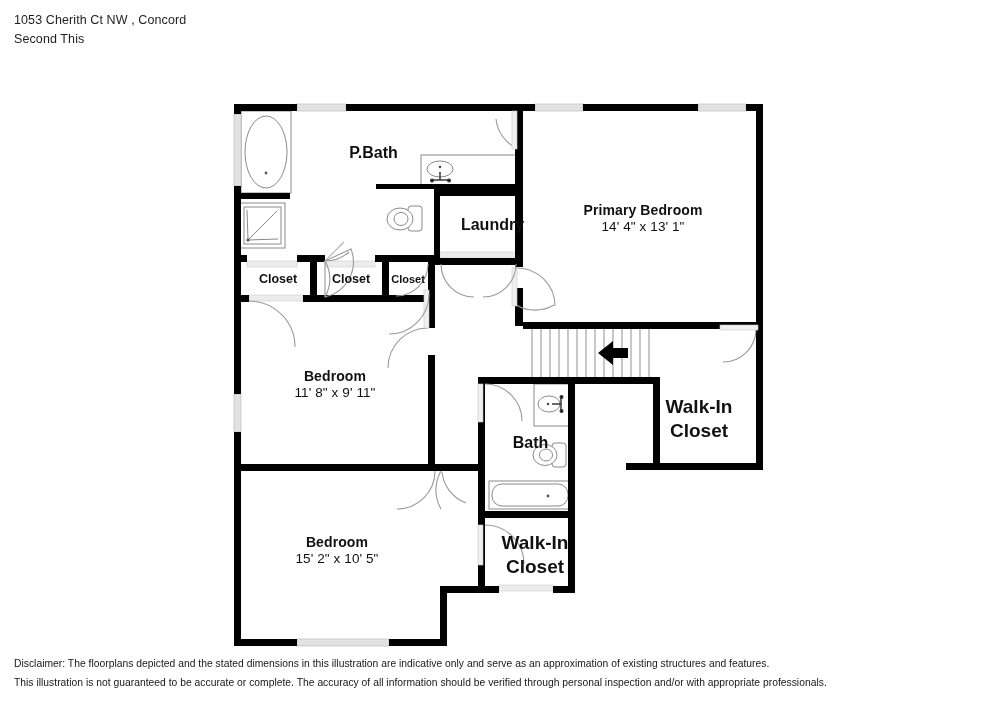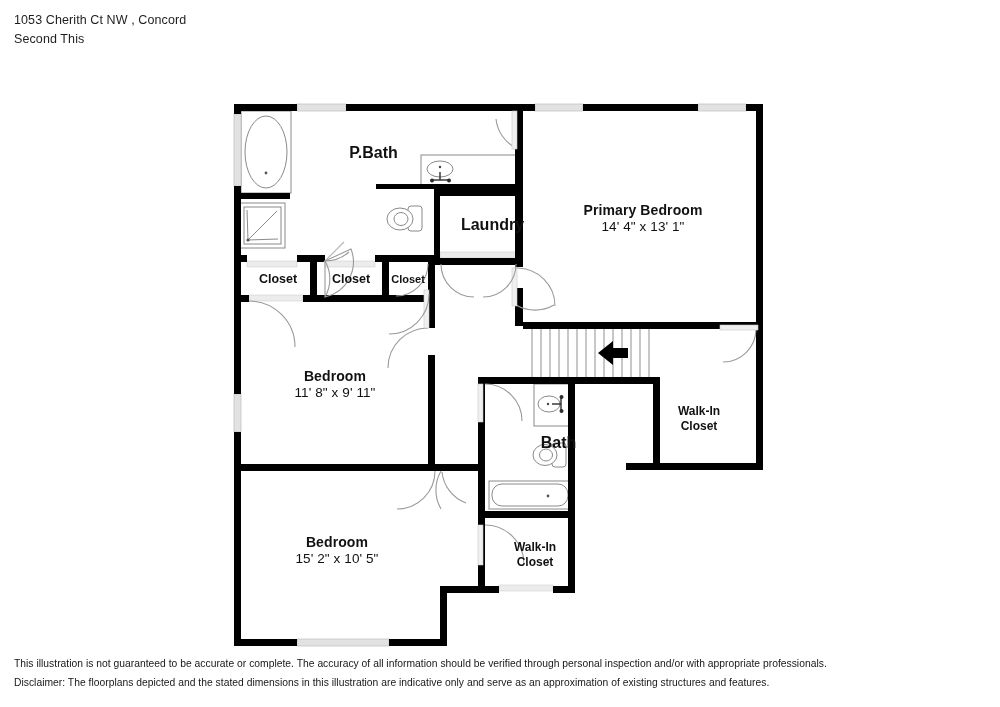--- a/index.html
+++ b/index.html
@@ -70,21 +70,21 @@
   }
   .lbl .dim {
     display: block;
     font-weight: normal;
   }
   .lbl.big .nm  { font-size: 14px; letter-spacing: .1px; }
   .lbl.big .dim { font-size: 13.5px; letter-spacing: .1px; margin-top: 1px;}
   .lbl.mid .nm  { font-size: 16px; padding-left: 27px; }
   .lbl.sm  .nm  { font-size: 12.5px; }
   .lbl.xs  .nm  { font-size: 11px; }
-  .lbl.two .nm  { font-size: 12px; line-height: 1.25; }
+  .lbl.two .nm  { font-size: 19px; line-height: 1.25; }
 </style>
 </head>
 <body>
 
 <div id="header">
   <div class="addr-line">1053 Cherith Ct NW , Concord</div>
   <div class="addr-line">Second This</div>
 </div>
 
 <div id="plan">
@@ -306,28 +306,28 @@
   <div class="lbl xs" style="left:408px;top:279px">
     <span class="nm">Closet</span>
   </div>
   <div class="lbl big" style="left:335px;top:384px">
     <span class="nm">Bedroom</span>
     <span class="dim">11' 8" x 9' 11"</span>
   </div>
   <div class="lbl two" style="left:699px;top:419px">
     <span class="nm">Walk-In<br>Closet</span>
   </div>
-  <div class="lbl mid" style="left:545px;top:443px">
+  <div class="lbl mid" style="left:517px;top:443px">
     <span class="nm">Bath</span>
   </div>
   <div class="lbl big" style="left:337px;top:550px">
     <span class="nm">Bedroom</span>
     <span class="dim">15' 2" x 10' 5"</span>
   </div>
   <div class="lbl two" style="left:535px;top:555px">
     <span class="nm">Walk-In<br>Closet</span>
   </div>
 </div>
 
 <div id="footer">
+  <div class="disc-line">Disclaimer: The floorplans depicted and the stated dimensions in this illustration are indicative only and serve as an approximation of existing structures and features.</div>
   <div class="disc-line">This illustration is not guaranteed to be accurate or complete. The accuracy of all information should be verified through personal inspection and/or with appropriate professionals.</div>
-  <div class="disc-line">Disclaimer: The floorplans depicted and the stated dimensions in this illustration are indicative only and serve as an approximation of existing structures and features.</div>
 </div>
 
 </body></html>

